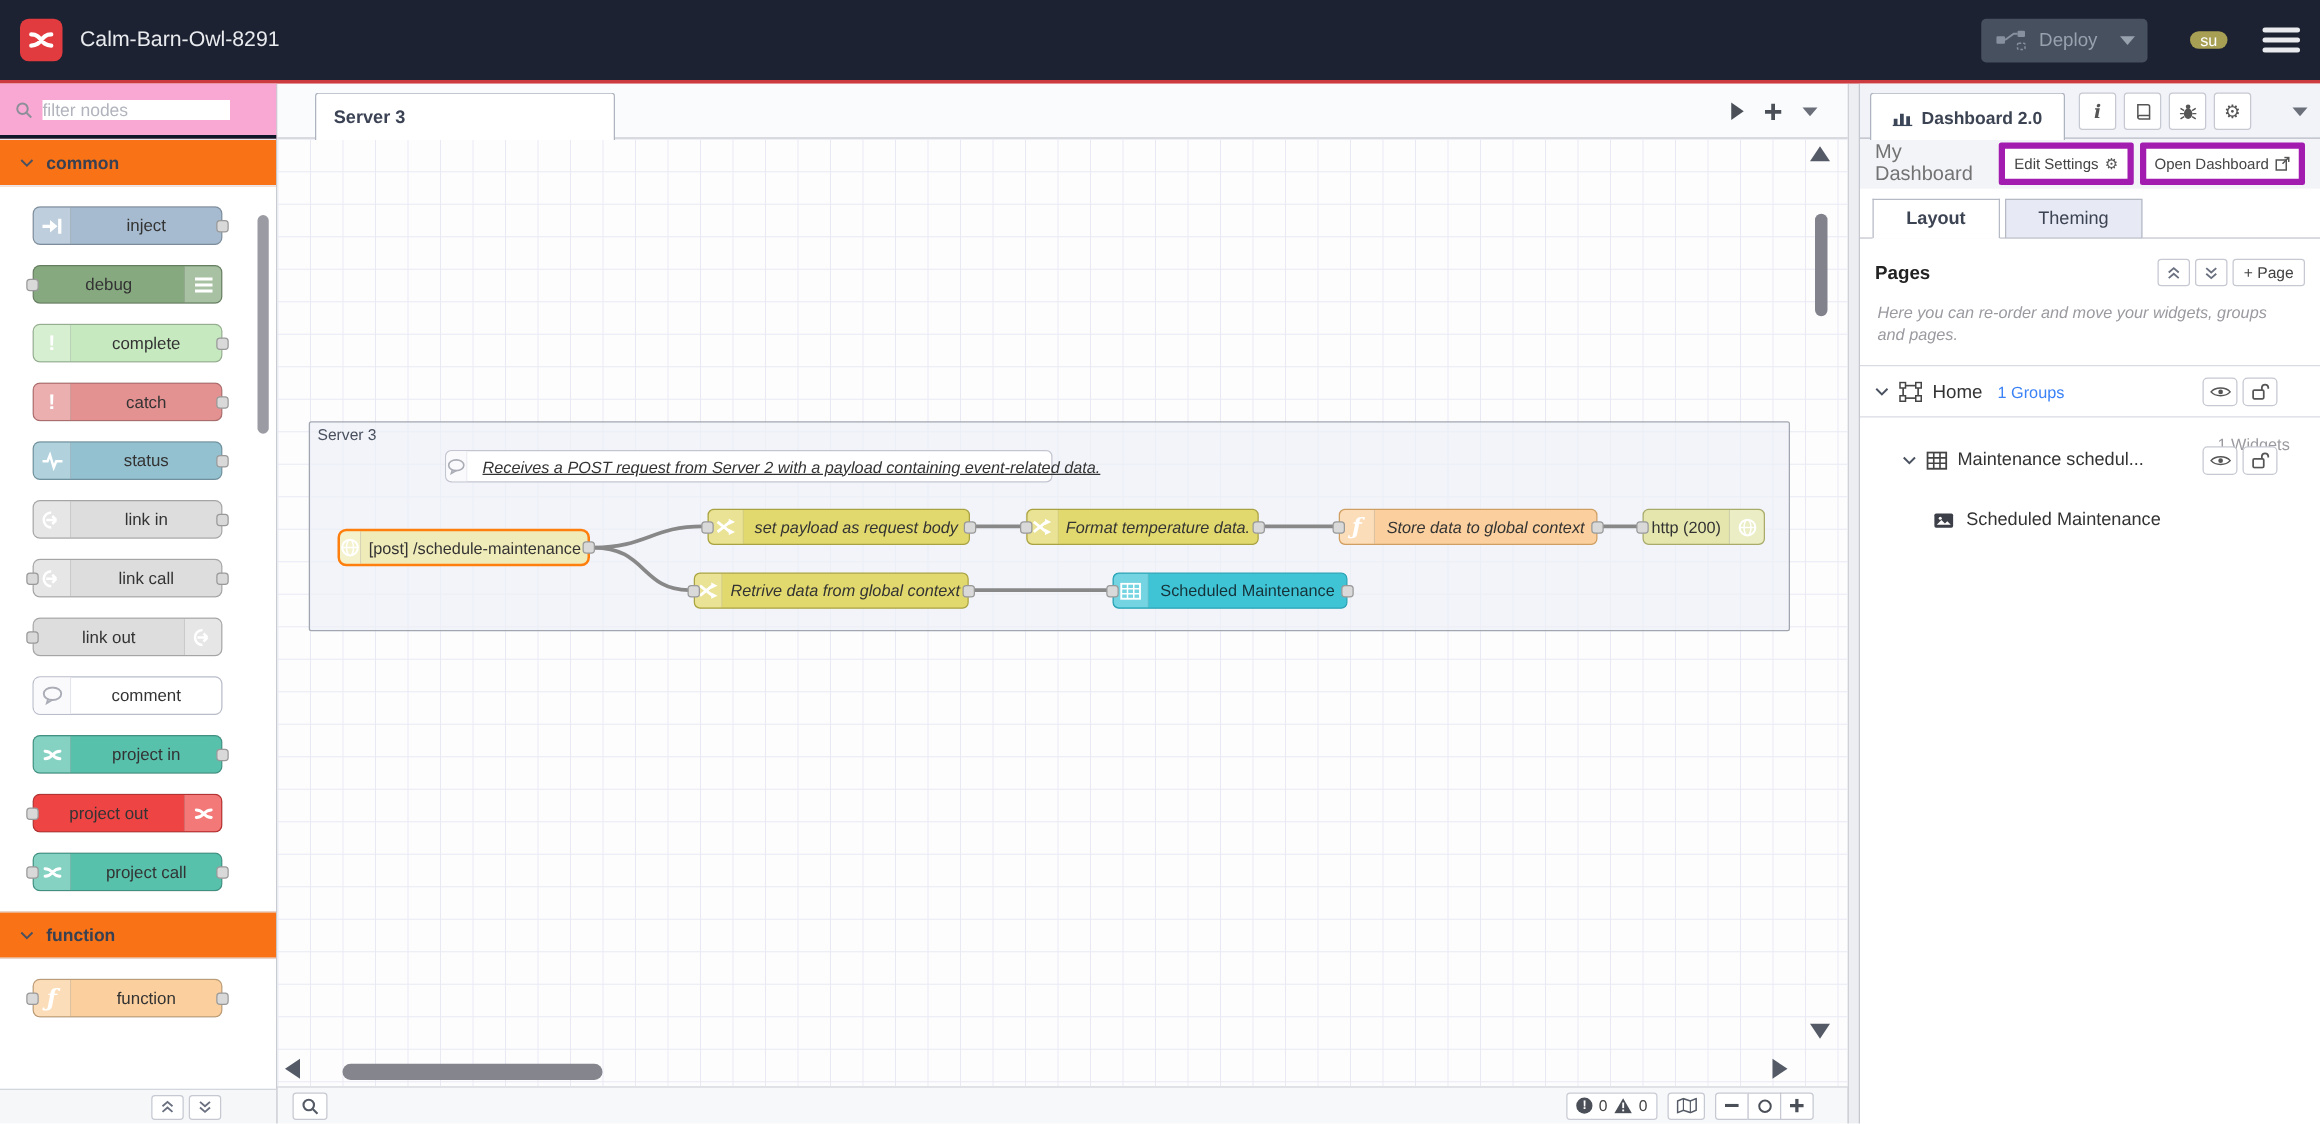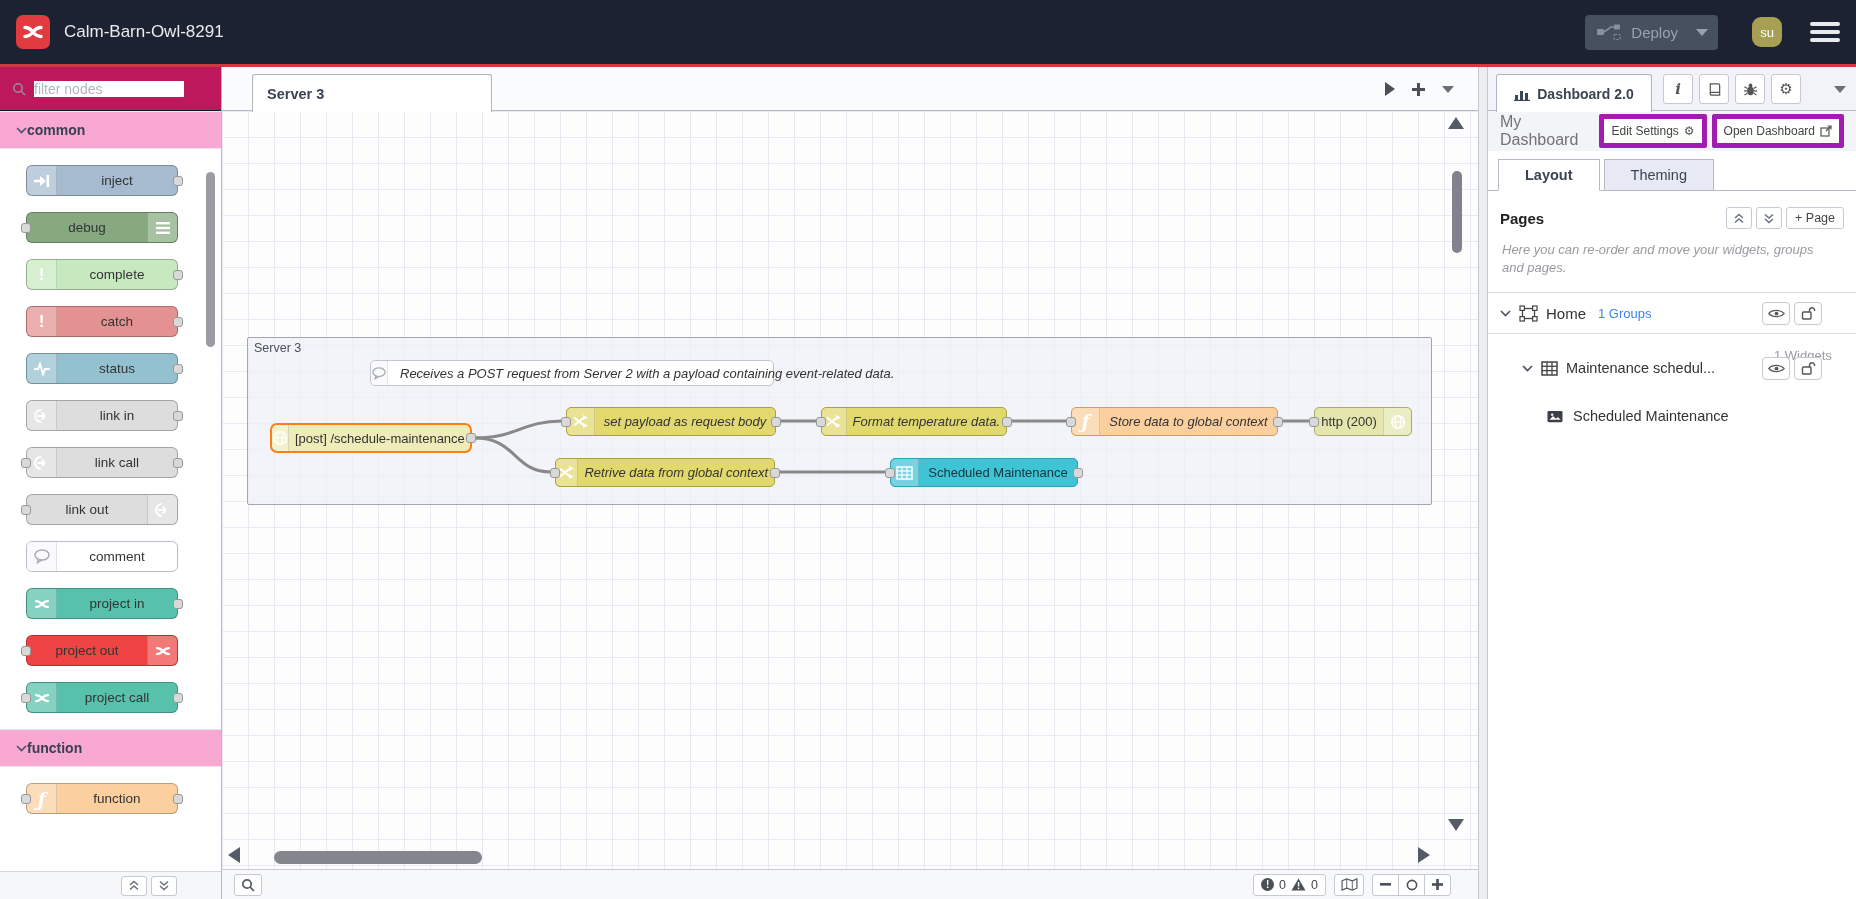--- a/index.html
+++ b/index.html
@@ -8,34 +8,34 @@
 
   
   #header { height:64px; background:#1c2231; display:flex; align-items:center; padding:0 16px; }
   #red-line { height:3px; background:#cc3b40; }
   .logo { width:34px; height:34px; background:#e23b3f; border-radius:7px; display:flex; align-items:center; justify-content:center; flex:0 0 auto; }
   .app-title { color:#e9ebef; font-size:17px; margin-left:14px; }
   .hdr-spacer { flex:1; }
   .deploy-btn { height:35px; background:#47505f; border-radius:4px; display:flex; align-items:center; padding:0 10px 0 12px; cursor:default; }
   .deploy-btn .dlabel { color:#98a1ae; font-size:15px; margin:0 10px; }
   .deploy-caret { width:0; height:0; border-left:6px solid transparent; border-right:6px solid transparent; border-top:7px solid #98a1ae; margin-left:8px; }
-  .avatar { width:30px; height:30px; border-radius:9px; background:#a79f54; color:#fff; font-size:13px; display:flex; align-items:center; justify-content:center; margin-left:34px; }
+  .avatar { width:30px; height:14px; border-radius:9px; background:#a79f54; color:#fff; font-size:13px; display:flex; align-items:center; justify-content:center; margin-left:34px; }
   .hamburger { margin-left:28px; display:flex; flex-direction:column; gap:4px; cursor:pointer; }
   .hamburger span { display:block; width:30px; height:4px; border-radius:2px; background:#e8eaee; }
 
   
   #main { display:flex; height:832px; }
 
   
   #palette { width:222px; border-right:1px solid #b6bac4; background:#fff; display:flex; flex-direction:column; position:relative; }
-  .pal-search { height:44px; border-bottom:1px solid #0f172a; display:flex; align-items:center; padding:0 12px; gap:8px; background:#be185d; }
+  .pal-search { height:44px; border-bottom:3px solid #0f172a; display:flex; align-items:center; padding:0 12px; gap:8px; background:#f9a8d4; }
   .pal-search input { border:none; outline:none; font-size:14px; color:#555; width:150px; font-family:"Liberation Sans",sans-serif; }
   .pal-search input::placeholder { color:#b2b4bd; }
   .pal-list { flex:1; overflow:hidden; position:relative; }
-  .pal-cat { height:38px; background:#f9a8d4; border-top:1px solid #e6e7ef; border-bottom:1px solid #e6e7ef; display:flex; align-items:center; padding-left:16px; }
+  .pal-cat { height:38px; background:#f97316; border-top:1px solid #e6e7ef; border-bottom:1px solid #e6e7ef; display:flex; align-items:center; gap:10px; padding-left:16px; }
   .pal-cat .cat-label { font-weight:bold; font-size:14px; color:#384051; }
   .pal-node { position:relative; width:152px; height:31px; margin:16px 0 16px 26px; border-radius:6px; border:1px solid rgba(0,0,0,0.25); display:flex; align-items:center; font-size:13.5px; color:#333; cursor:grab; }
   .pal-node .nlabel { flex:1; text-align:center; padding:0 4px; }
   .icon-region { width:30px; align-self:stretch; display:flex; align-items:center; justify-content:center; background:rgba(255,255,255,0.28); }
   .icon-left  { border-right:1px solid rgba(0,0,0,0.12); border-radius:5px 0 0 5px; }
   .icon-right { border-left:1px solid rgba(0,0,0,0.12);  border-radius:0 5px 5px 0; order:2; }
   .port { position:absolute; width:10px; height:10px; background:#d9d9d9; border:1px solid #999; border-radius:3px; top:50%; transform:translateY(-50%); }
   .port.pin  { left:-6px; }
   .port.pout { right:-6px; }
   .glyph { color:#fff; font-weight:bold; }
@@ -356,21 +356,21 @@
           <g fill="none" stroke="#888" stroke-width="3" stroke-linecap="round">
             <path d="M253 327 C295 327 300 310 340 310"></path>
             <path d="M253 327 C295 327 291 361 329 361"></path>
             <path d="M557 310 L595 310"></path>
             <path d="M788 310 L845 310"></path>
             <path d="M1059 310 L1088 310"></path>
             <path d="M556 361 L664 361"></path>
           </g>
         </svg>
 
-        <div class="fnode" style="left:148px; top:249px; width:404px; height:26px; background:#fff; border:1px solid #c3c5d1;">
+        <div class="fnode" style="left:134px; top:249px; width:486px; height:26px; background:#fff; border:1px solid #c3c5d1;text-decoration:underline;">
           <div class="icon-region icon-left" style="background:#fafafc; border-right-color:#e4e5ec; width:30px;">
             <svg width="16" height="13" viewBox="0 0 18 15">
                 <ellipse cx="9" cy="6" rx="7" ry="5" fill="none" stroke="#aaacb6" stroke-width="1.5"></ellipse>
                 <path d="M5.5 10 L4.5 13.5 L9 10.8" fill="none" stroke="#aaacb6" stroke-width="1.5"></path>
               </svg>
           </div>
           <span class="nlabel it" style="text-align:left; padding-left:12px;">Receives a POST request from Server 2 with a payload containing event-related data.</span>
         </div>
 
         <div class="fnode" style="left:48px; top:312px; width:202px; height:30px; background:#f0ecba; border:2px solid #ff7f0e; border-radius:7px;">

